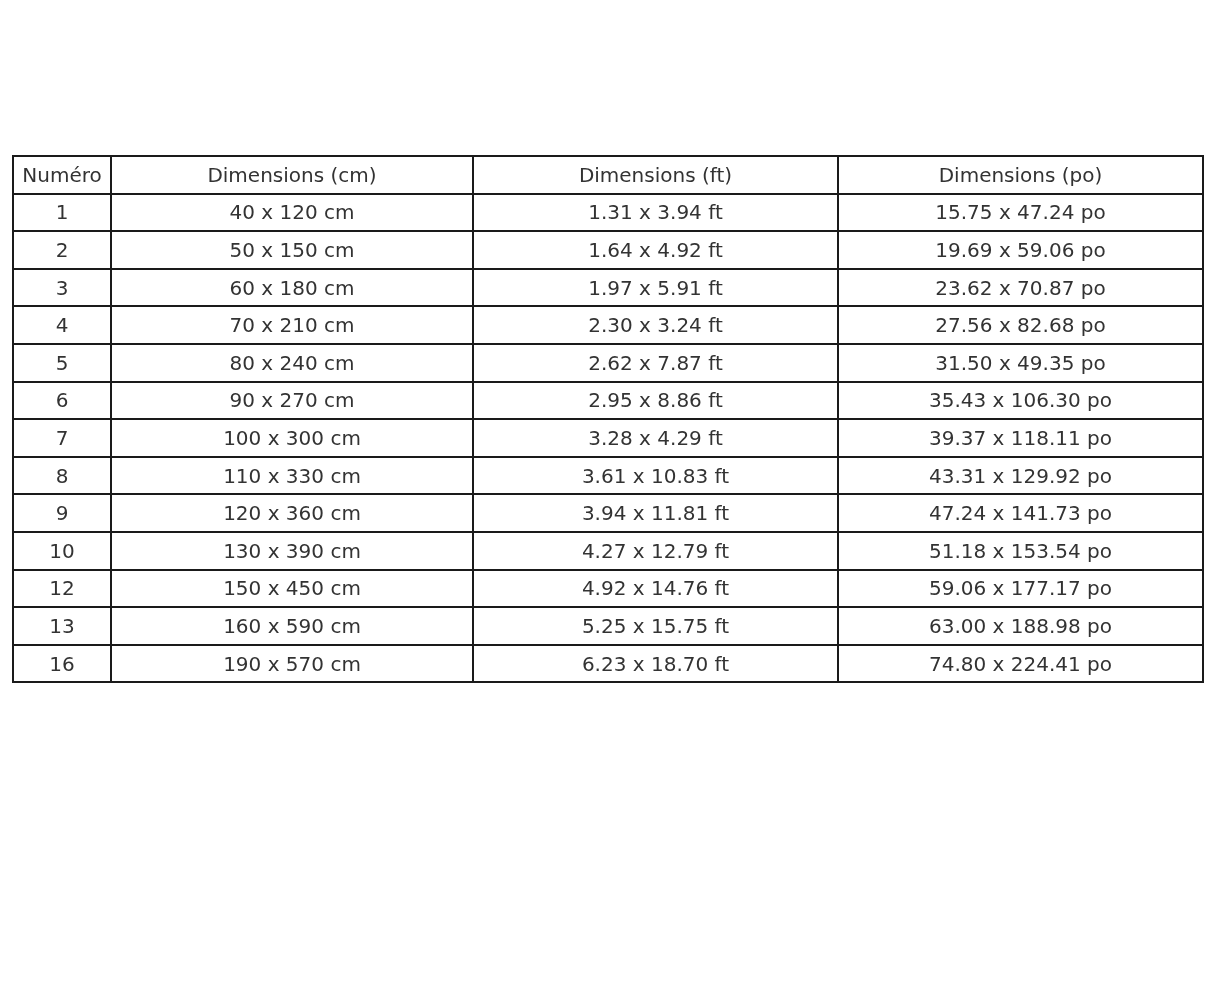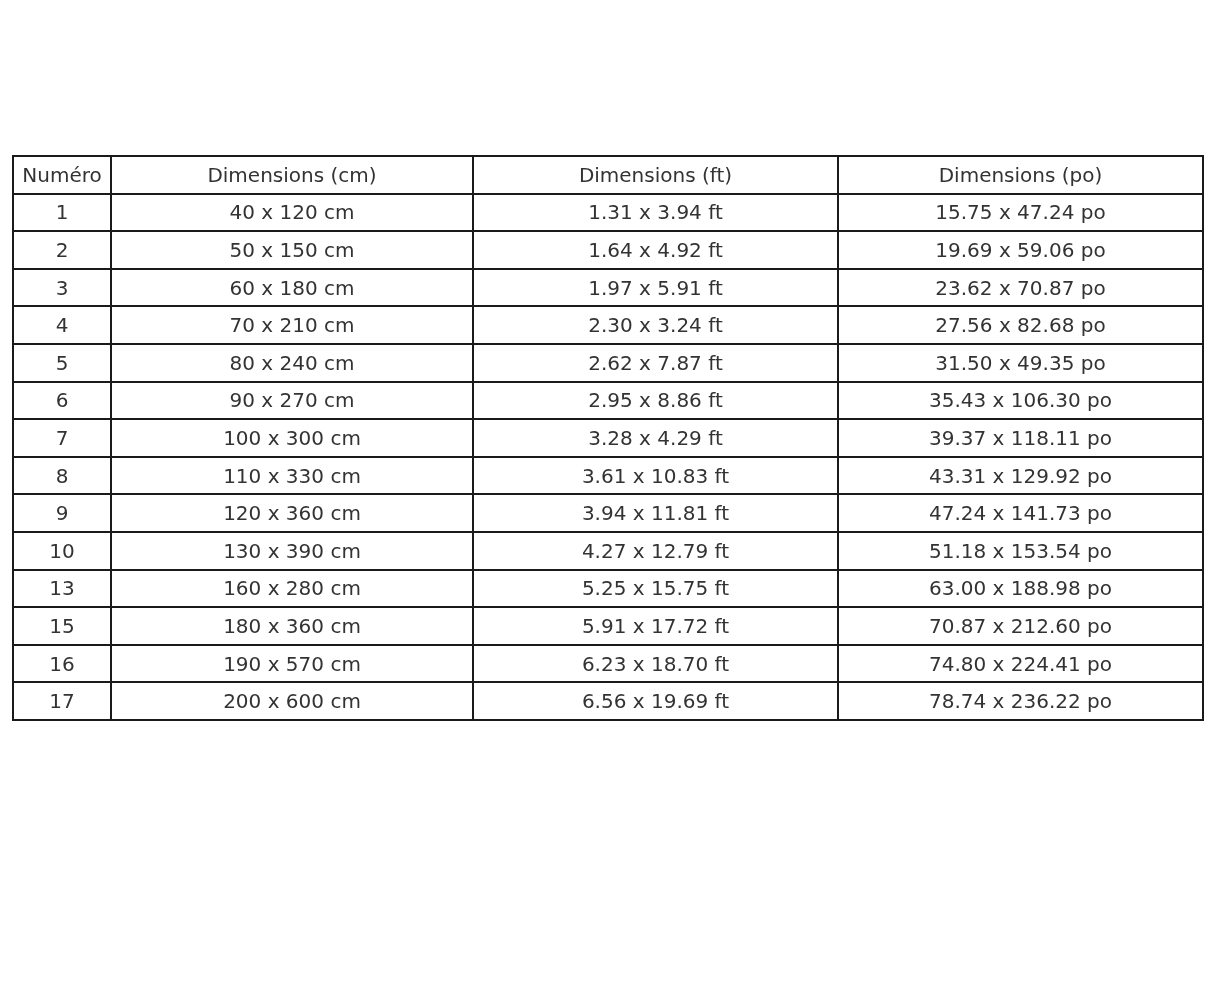--- a/index.html
+++ b/index.html
@@ -113,38 +113,32 @@
           <td>3.94 x 11.81 ft</td>
           <td>47.24 x 141.73 po</td>
         </tr>
         <tr>
           <td>10</td>
           <td>130 x 390 cm</td>
           <td>4.27 x 12.79 ft</td>
           <td>51.18 x 153.54 po</td>
         </tr>
         <tr>
+          <td>12</td>
+          <td>150 x 450 cm</td>
+          <td>4.92 x 14.76 ft</td>
+          <td>59.06 x 177.17 po</td>
+        </tr>
+        <tr>
           <td>13</td>
-          <td>160 x 280 cm</td>
+          <td>160 x 590 cm</td>
           <td>5.25 x 15.75 ft</td>
           <td>63.00 x 188.98 po</td>
-        </tr>
-        <tr>
-          <td>15</td>
-          <td>180 x 360 cm</td>
-          <td>5.91 x 17.72 ft</td>
-          <td>70.87 x 212.60 po</td>
         </tr>
         <tr>
           <td>16</td>
           <td>190 x 570 cm</td>
           <td>6.23 x 18.70 ft</td>
           <td>74.80 x 224.41 po</td>
         </tr>
-        <tr>
-          <td>17</td>
-          <td>200 x 600 cm</td>
-          <td>6.56 x 19.69 ft</td>
-          <td>78.74 x 236.22 po</td>
-        </tr>
       </tbody>
   </table>
 </div>
 
 </body></html>

